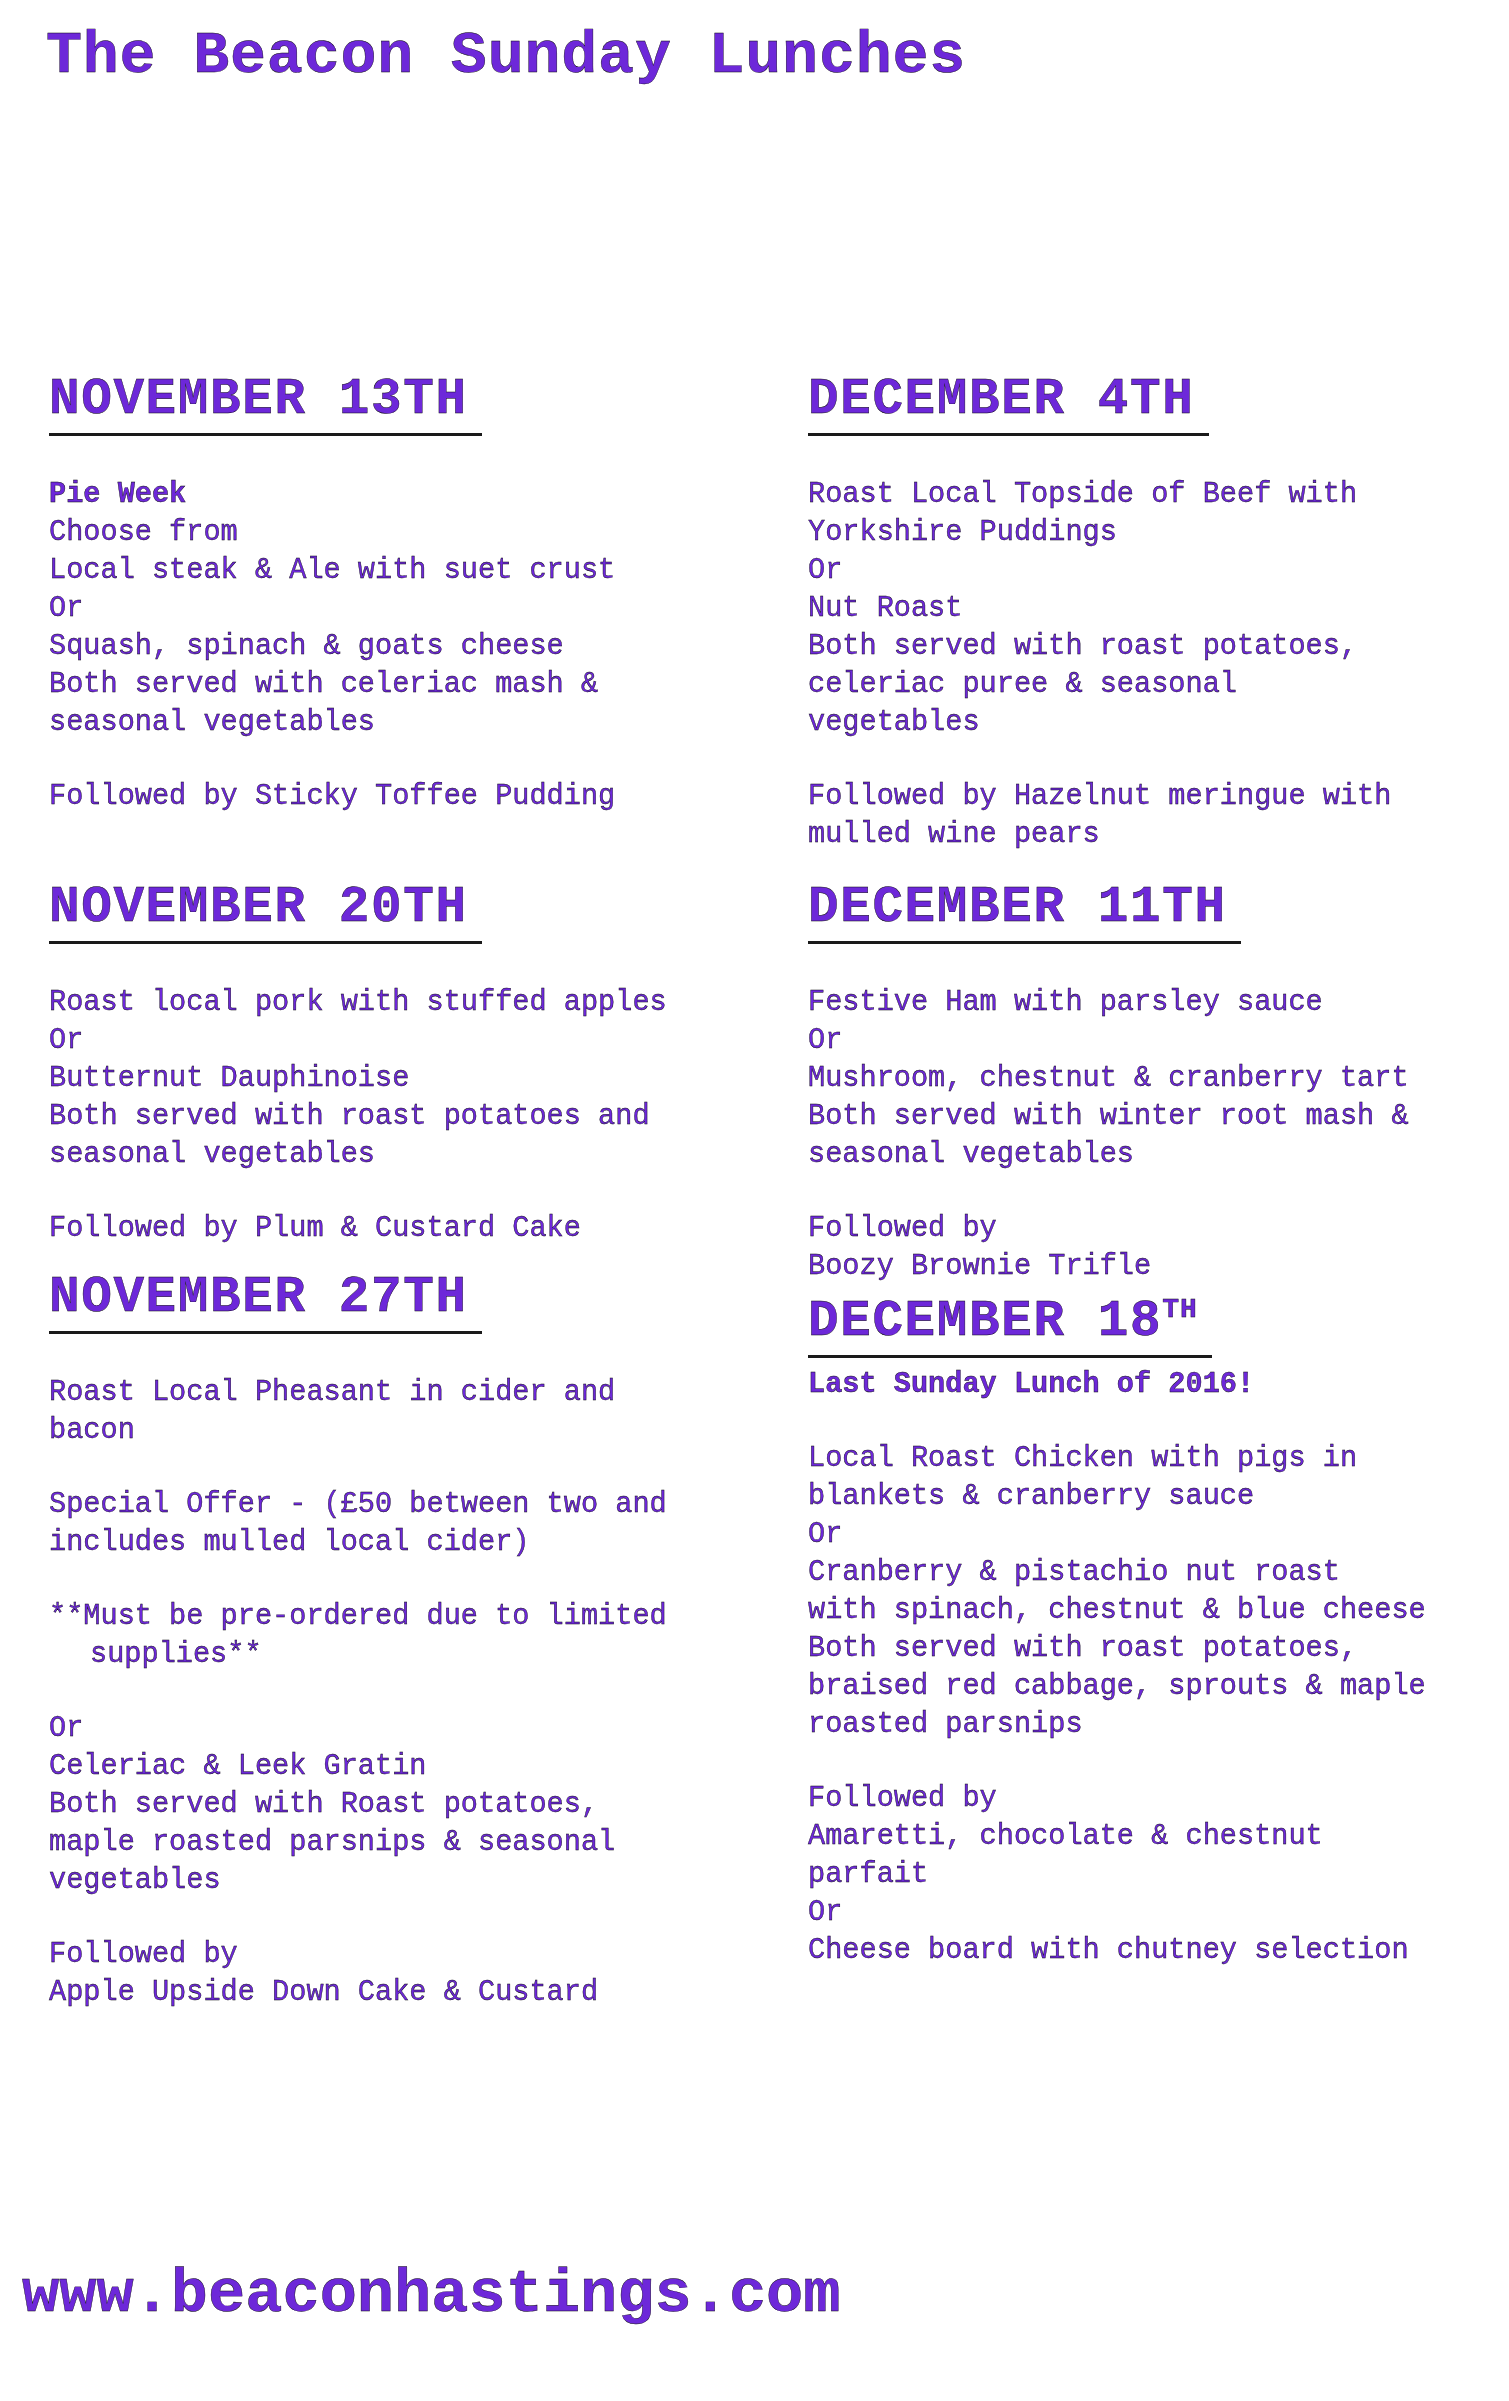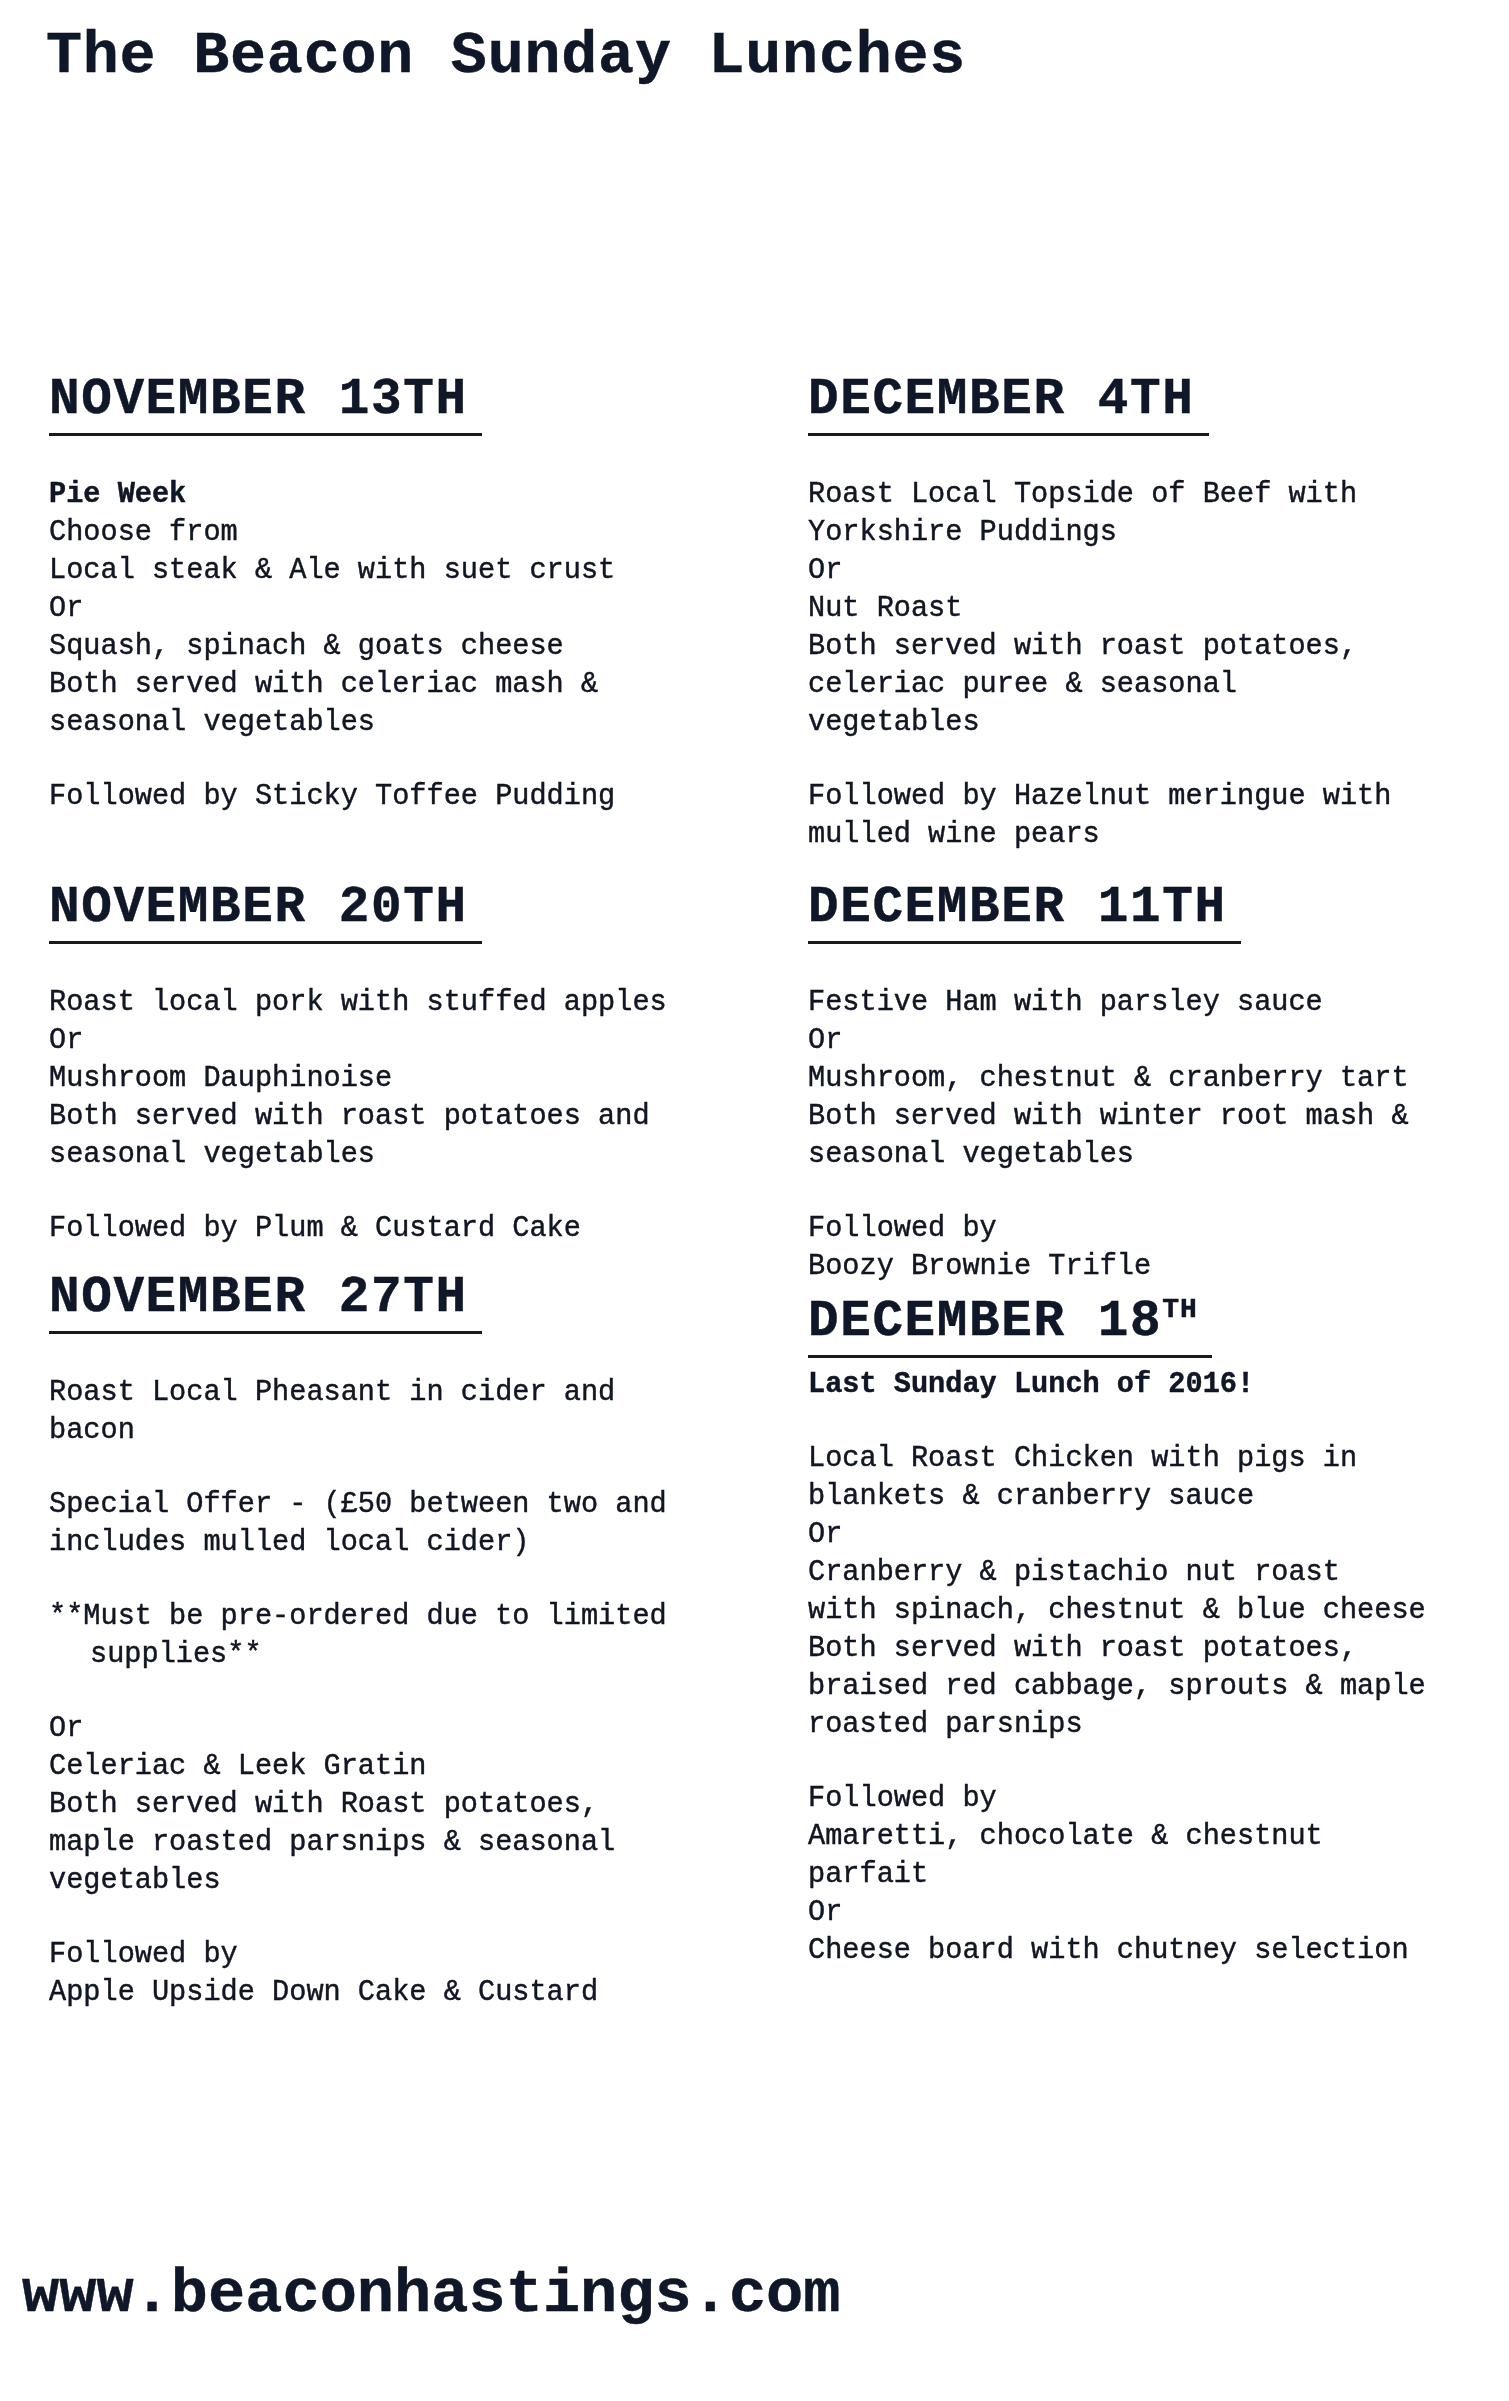--- a/index.html
+++ b/index.html
@@ -1,21 +1,21 @@
 <!DOCTYPE html>
 <html style="font-size:12.7px"><head>
 <meta charset="utf-8">
 <style>
   html, body { margin: 0; padding: 0; background: #ffffff; }
   .page {
     position: relative;
     width: 1510px;
     height: 2401px;
     background: #ffffff;
-    color: #0f172a;
+    color: #6d28d9;
     font-family: "Liberation Mono", "DejaVu Sans Mono", monospace;
     -webkit-text-stroke: 0.4px #0a0a0a;
     overflow: hidden;
   }
   .title {
     position: absolute;
     left: 46px;
     top: 22px;
     margin: 0;
     font-size: 60px;
@@ -84,21 +84,21 @@
     <div class="para">
       <div class="line">Followed by Sticky Toffee Pudding</div>
     </div>
   </section>
 
   <section class="sec col-left" id="sec-nov20">
     <h2 class="heading">NOVEMBER 20TH</h2>
     <div class="para first">
       <div class="line">Roast local pork with stuffed apples</div>
       <div class="line">Or</div>
-      <div class="line">Mushroom Dauphinoise</div>
+      <div class="line">Butternut Dauphinoise</div>
       <div class="line">Both served with roast potatoes and</div>
       <div class="line">seasonal vegetables</div>
     </div>
     <div class="para">
       <div class="line">Followed by Plum &amp; Custard Cake</div>
     </div>
   </section>
 
   <section class="sec col-left" id="sec-nov27">
     <h2 class="heading">NOVEMBER 27TH</h2>

